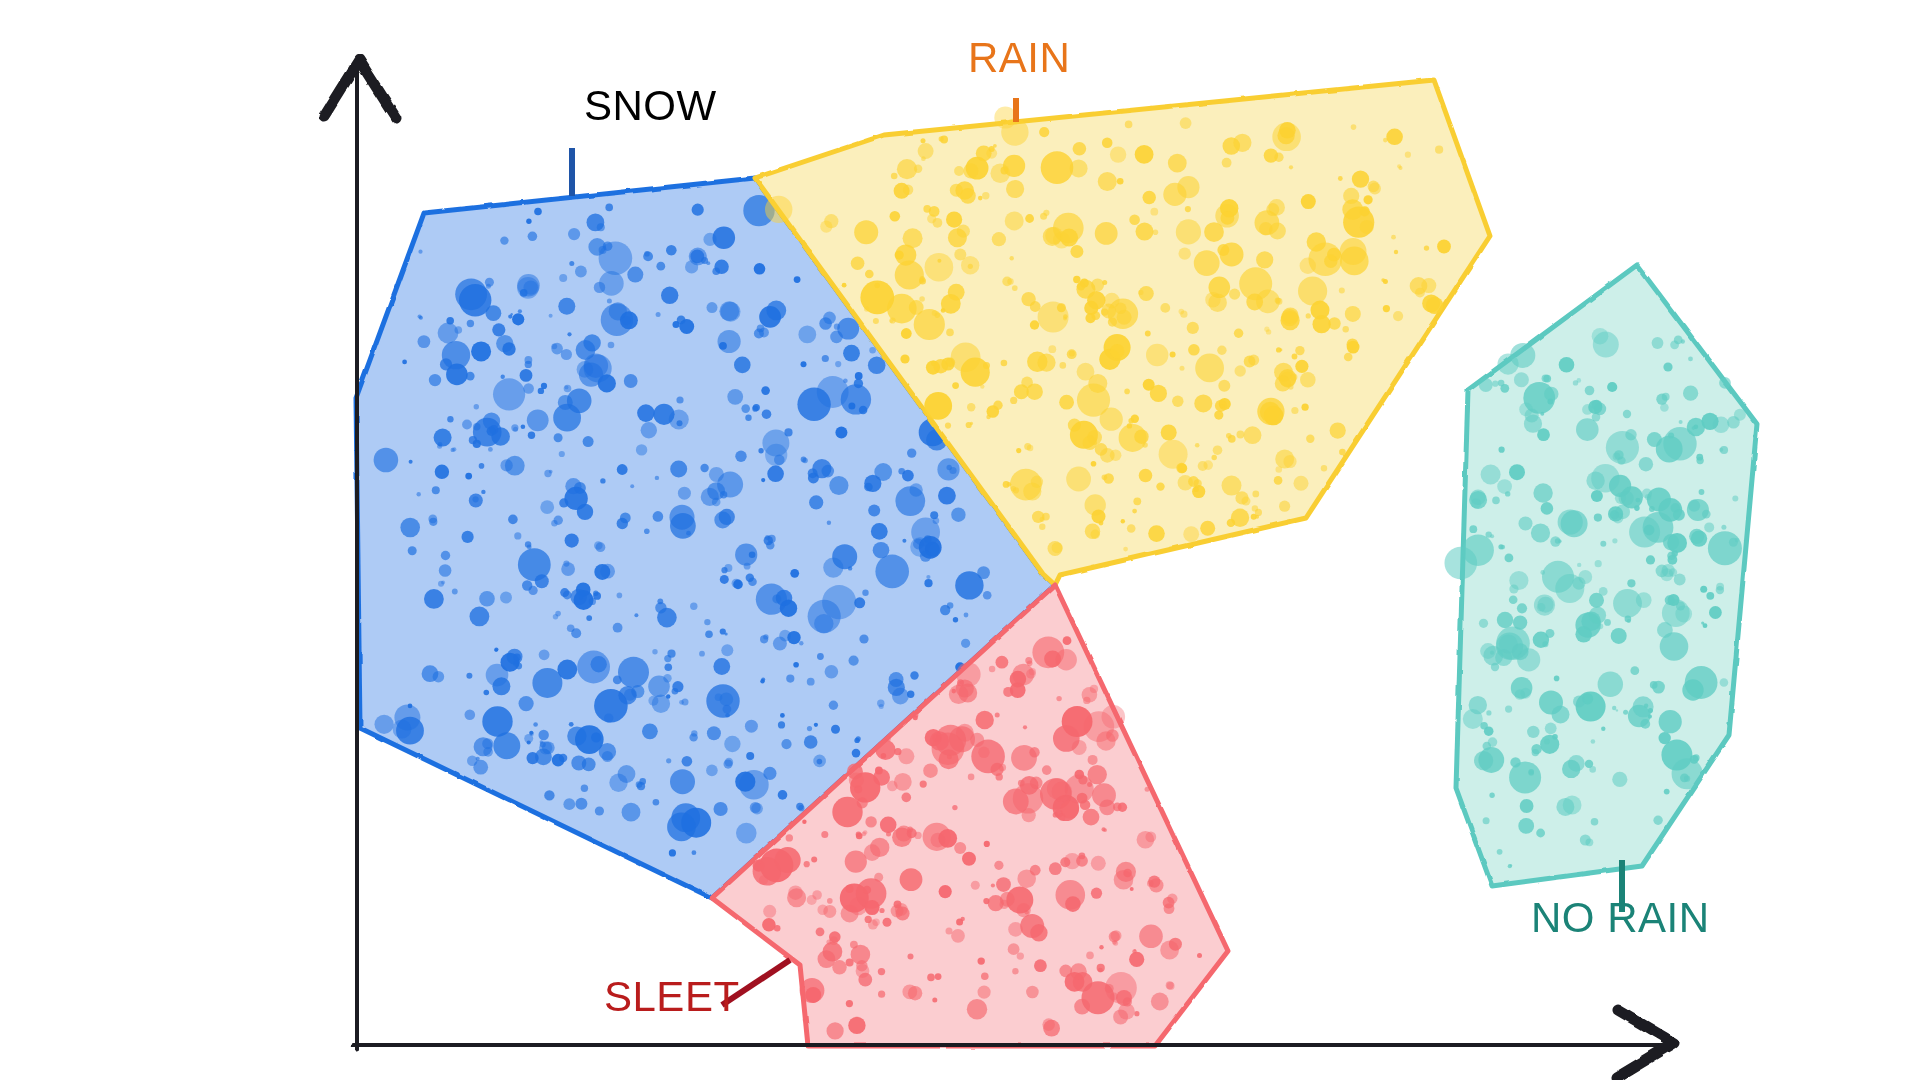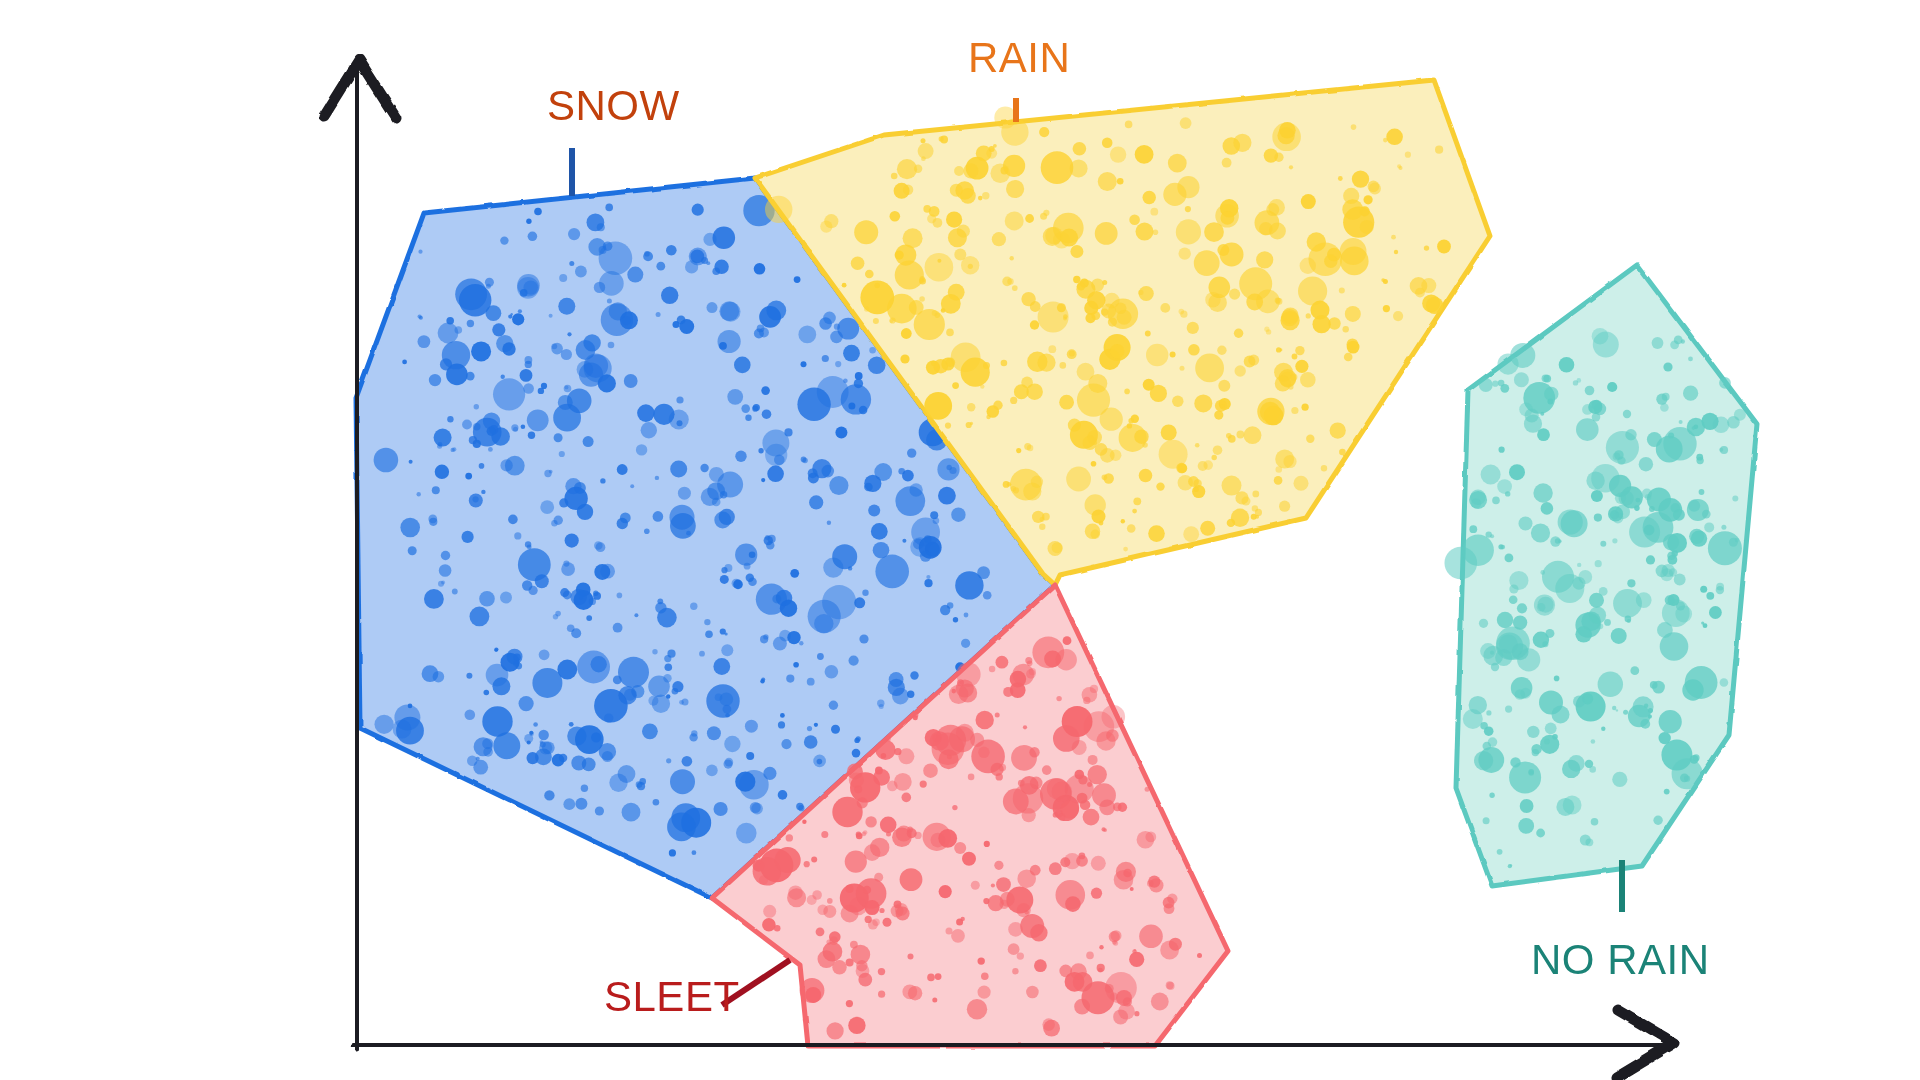--- a/index.html
+++ b/index.html
@@ -1533,18 +1533,18 @@
 
     <g id="leaders-layer">
         <line x1="572" y1="148" x2="572" y2="196" stroke="#1f55a8" stroke-width="6" stroke-linecap="butt"></line>
         <line x1="1016" y1="98" x2="1016" y2="122" stroke="#e8751a" stroke-width="6" stroke-linecap="butt"></line>
         <line x1="722" y1="1005" x2="790" y2="960" stroke="#a01020" stroke-width="6" stroke-linecap="butt"></line>
         <line x1="1622" y1="860" x2="1622" y2="912" stroke="#1b8377" stroke-width="6" stroke-linecap="butt"></line>
       </g>
   </svg>
 
   <div id="labels-layer">
-      <div class="cluster-label" style="position: absolute; left: 547px; top: 130px; transform: translateY(-100%); color: #c2410c;">SNOW</div>
+      <div class="cluster-label" style="position: absolute; left: 584px; top: 130px; transform: translateY(-100%); color: #000000;">SNOW</div>
       <div class="cluster-label" style="position: absolute; left: 968px; top: 82px; transform: translateY(-100%); color: rgb(232, 117, 26);">RAIN</div>
       <div class="cluster-label" style="position: absolute; left: 604px; top: 1021px; transform: translateY(-100%); color: #b91c1c;">SLEET</div>
-      <div class="cluster-label" style="position: absolute; left: 1531px; top: 942px; transform: translateY(-100%); color: rgb(27, 131, 119); margin-top: 42px;">NO RAIN</div>
+      <div class="cluster-label" style="position: absolute; left: 1531px; top: 942px; transform: translateY(-100%); color: rgb(27, 131, 119);">NO RAIN</div>
     </div>
 </div>
 
 </body></html>

